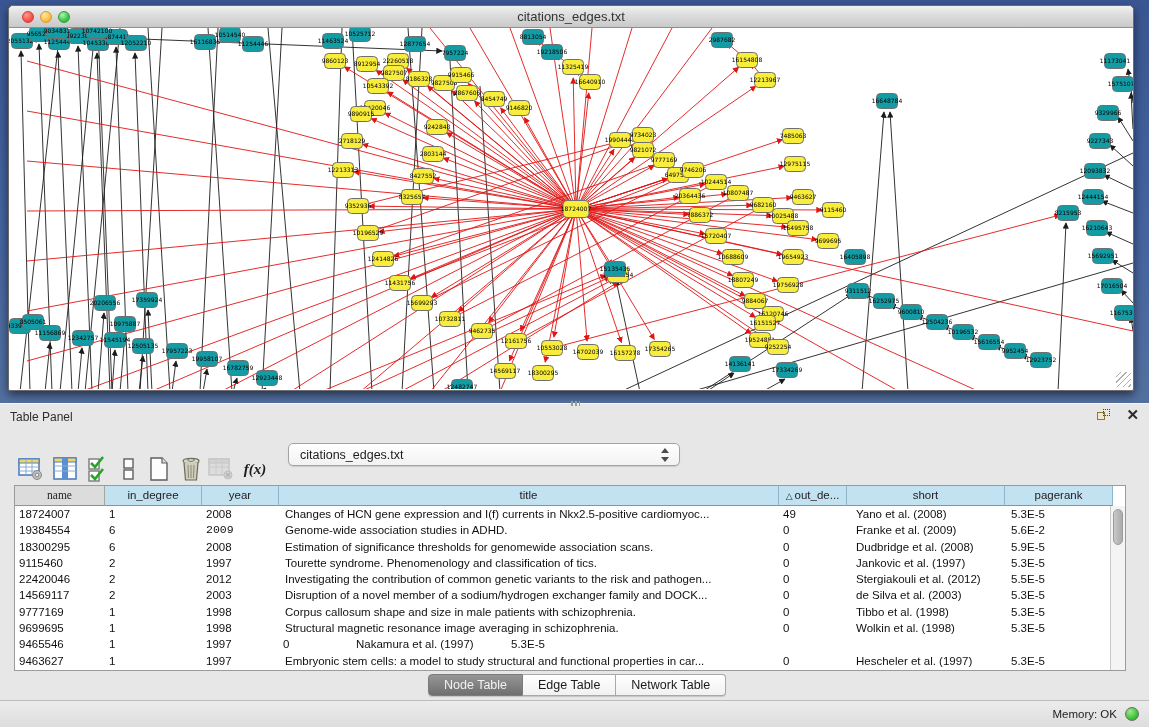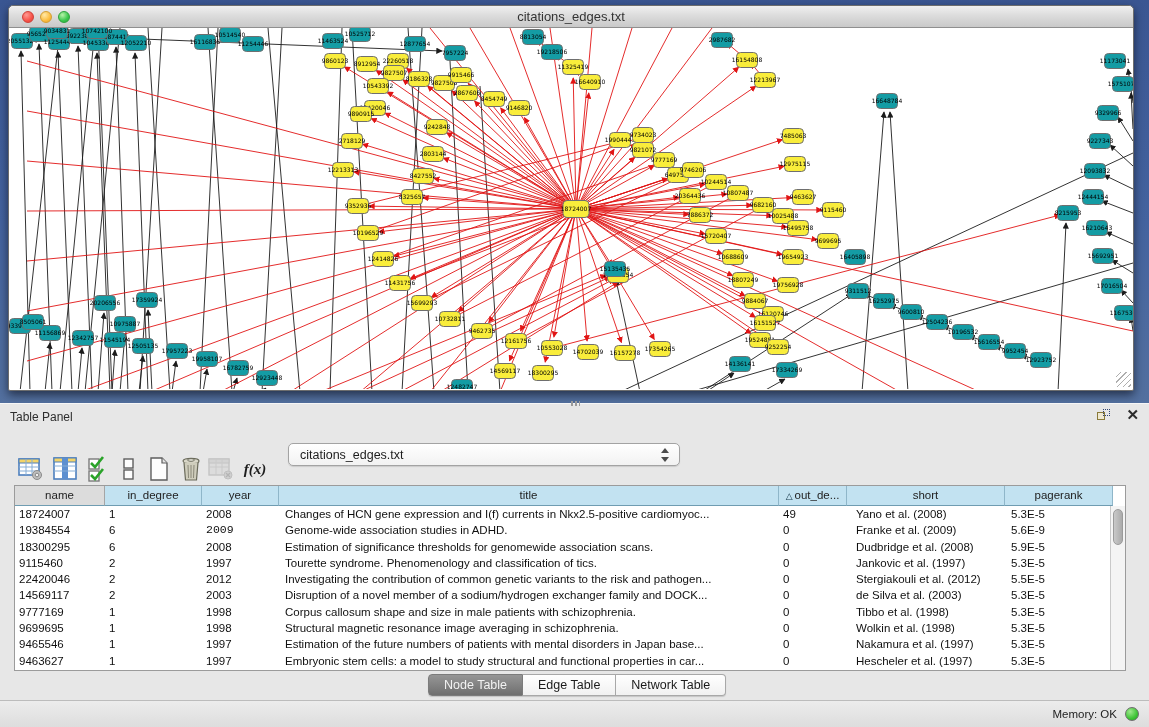--- a/index.html
+++ b/index.html
@@ -609,21 +609,21 @@
         <span class="val">citations_edges.txt</span>
         <span class="arrows">
             <span class="up"></span>
             <span class="down"></span>
           </span>
       </div>
     </div>
 
     <div class="table-wrap">
       <div class="thead" id="thead">
-          <div class="th first" style="width: 90px;">name</div>
+          <div class="th first" style="width: 90px; font-family: Liberation Serif, serif;">name</div>
           <div class="th" style="width: 97px;">in_degree</div>
           <div class="th" style="width: 77px;">year</div>
           <div class="th" style="width: 500px;">title</div>
           <div class="th" style="width: 68px;"><span class="sort-tri">△</span>out_de...</div>
           <div class="th" style="width: 158px;">short</div>
           <div class="th" style="width: 108px;">pagerank</div>
         </div>
       <div class="tbody" id="tbody">
           <div class="tr">
             <div class="td" style="width: 90px; padding-left: 4px;">18724007</div>
@@ -634,21 +634,21 @@
             <div class="td" style="width: 158px; padding-left: 9px;">Yano et al. (2008)</div>
             <div class="td" style="width: 108px; padding-left: 6px;">5.3E-5</div>
           </div>
           <div class="tr">
             <div class="td" style="width: 90px; padding-left: 4px;">19384554</div>
             <div class="td" style="width: 97px; padding-left: 4px;">6</div>
             <div class="td" style="width: 77px; padding-left: 4px; font-family: Liberation Mono, monospace;">2009</div>
             <div class="td" style="width: 500px; padding-left: 6px;">Genome-wide association studies in ADHD.</div>
             <div class="td" style="width: 68px; padding-left: 4px;">0</div>
             <div class="td" style="width: 158px; padding-left: 9px;">Franke et al. (2009)</div>
-            <div class="td" style="width: 108px; padding-left: 6px;">5.6E-9</div>
+            <div class="td" style="width: 108px; padding-left: 6px;">5.6E-2</div>
           </div>
           <div class="tr">
             <div class="td" style="width: 90px; padding-left: 4px;">18300295</div>
             <div class="td" style="width: 97px; padding-left: 4px;">6</div>
             <div class="td" style="width: 77px; padding-left: 4px;">2008</div>
             <div class="td" style="width: 500px; padding-left: 6px;">Estimation of significance thresholds for genomewide association scans.</div>
             <div class="td" style="width: 68px; padding-left: 4px;">0</div>
             <div class="td" style="width: 158px; padding-left: 9px;">Dudbridge et al. (2008)</div>
             <div class="td" style="width: 108px; padding-left: 6px;">5.9E-5</div>
           </div>
@@ -694,21 +694,20 @@
             <div class="td" style="width: 77px; padding-left: 4px;">1998</div>
             <div class="td" style="width: 500px; padding-left: 6px;">Structural magnetic resonance image averaging in schizophrenia.</div>
             <div class="td" style="width: 68px; padding-left: 4px;">0</div>
             <div class="td" style="width: 158px; padding-left: 9px;">Wolkin et al. (1998)</div>
             <div class="td" style="width: 108px; padding-left: 6px;">5.3E-5</div>
           </div>
           <div class="tr">
             <div class="td" style="width: 90px; padding-left: 4px;">9465546</div>
             <div class="td" style="width: 97px; padding-left: 4px;">1</div>
             <div class="td" style="width: 77px; padding-left: 4px;">1997</div>
-            <div class="td" style="width: 500px; padding-left: 6px;">Estimation of the future numbers of patients with mental disorders in Japan base...</div>
             <div class="td" style="width: 68px; padding-left: 4px;">0</div>
             <div class="td" style="width: 158px; padding-left: 9px;">Nakamura et al. (1997)</div>
             <div class="td" style="width: 108px; padding-left: 6px;">5.3E-5</div>
           </div>
           <div class="tr">
             <div class="td" style="width: 90px; padding-left: 4px;">9463627</div>
             <div class="td" style="width: 97px; padding-left: 4px;">1</div>
             <div class="td" style="width: 77px; padding-left: 4px;">1997</div>
             <div class="td" style="width: 500px; padding-left: 6px;">Embryonic stem cells: a model to study structural and functional properties in car...</div>
             <div class="td" style="width: 68px; padding-left: 4px;">0</div>

